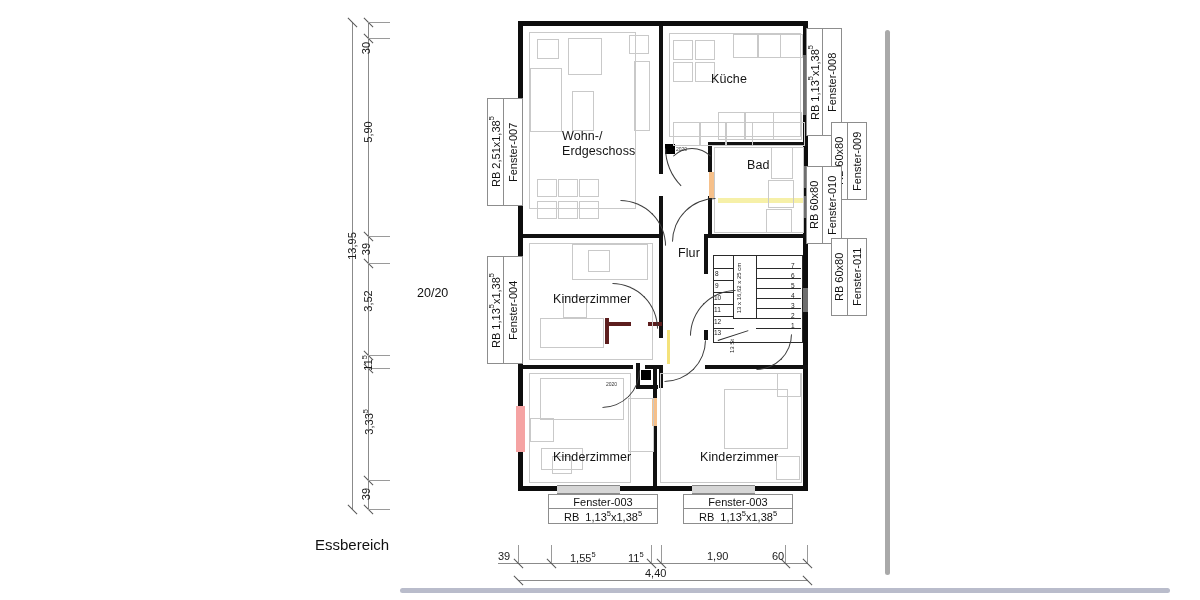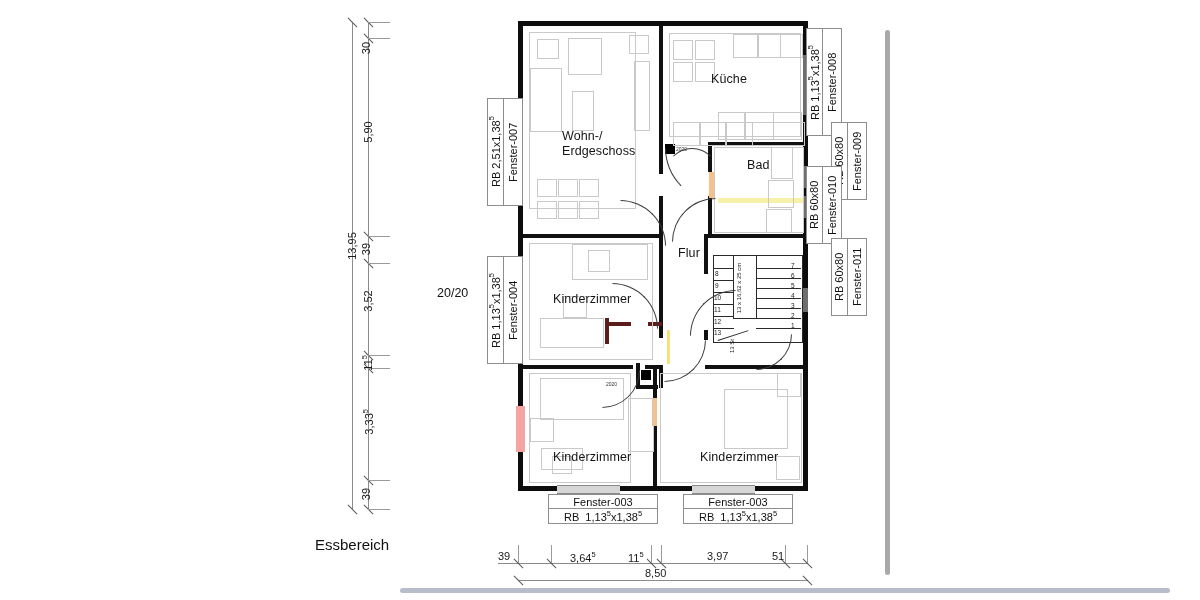--- a/index.html
+++ b/index.html
@@ -160,21 +160,21 @@
 
     <div class="abs txt dim-txt vrot" style="left:353px; top:488px; width:26px; text-align:center;">
       <span>39</span>
     </div>
 
     <div class="abs txt dim-txt vrot" style="left:328px; top:240px; width:48px; text-align:center;">
       <span>13,95</span>
     </div>
   </div>
 
-  <div class="abs txt scale-label" style="left:437px; top:286px;">20/20</div>
+  <div class="abs txt scale-label" style="left:417px; top:286px;">20/20</div>
 
   <div class="abs txt title-label" style="left:315px; top:536px;">Essbereich</div>
 
   <div>
 
     <div class="abs wall" style="left:518px; top:21px; width:290px; height:5px;"></div>
 
     <div class="abs wall" style="left:518px; top:486px; width:290px; height:5px;"></div>
 
     <div class="abs wall" style="left:518px; top:21px; width:5px; height:470px;"></div>
@@ -475,33 +475,33 @@
     <div class="abs tick" style="left:801px; top:563px;"></div>
     <div class="abs tick-ext-v" style="left:807px; top:545px; height:18px;"></div>
 
     <div class="abs tick" style="left:512px; top:580px;"></div>
     <div class="abs tick" style="left:801px; top:580px;"></div>
 
     <div class="abs txt dim-txt" style="left:498px; top:550px;">
       <span>39</span>
     </div>
     <div class="abs txt dim-txt" style="left:570px; top:550px;">
-      <span>3,64</span><sup>5</sup>
+      <span>1,55</span><sup>5</sup>
     </div>
     <div class="abs txt dim-txt" style="left:628px; top:550px;">
       <span>11</span><sup>5</sup>
     </div>
     <div class="abs txt dim-txt" style="left:707px; top:550px;">
-      <span>3,97</span>
+      <span>1,90</span>
     </div>
     <div class="abs txt dim-txt" style="left:772px; top:550px;">
-      <span>51</span>
+      <span>60</span>
     </div>
 
     <div class="abs txt dim-txt" style="left:645px; top:567px;">
-      <span>8,50</span>
+      <span>4,40</span>
     </div>
   </div>
 
   <div class="abs scroll-v" style="left:885px; top:30px; width:5px; height:545px;"></div>
   <div class="abs scroll-h" style="left:400px; top:588px; width:770px; height:5px;"></div>
 
 </div>
 
 </body></html>

